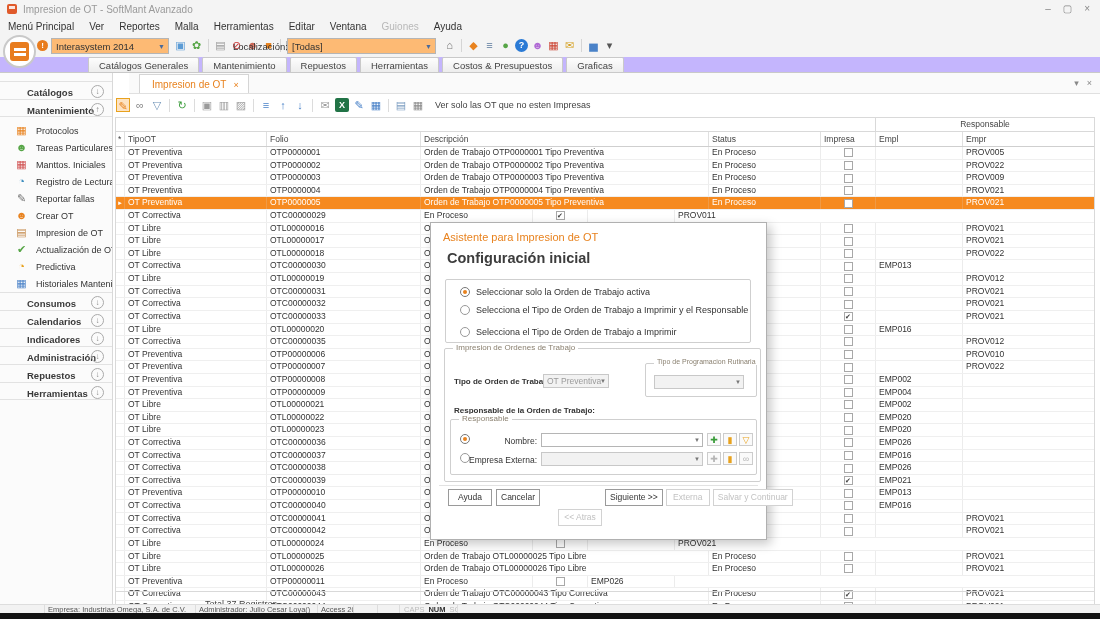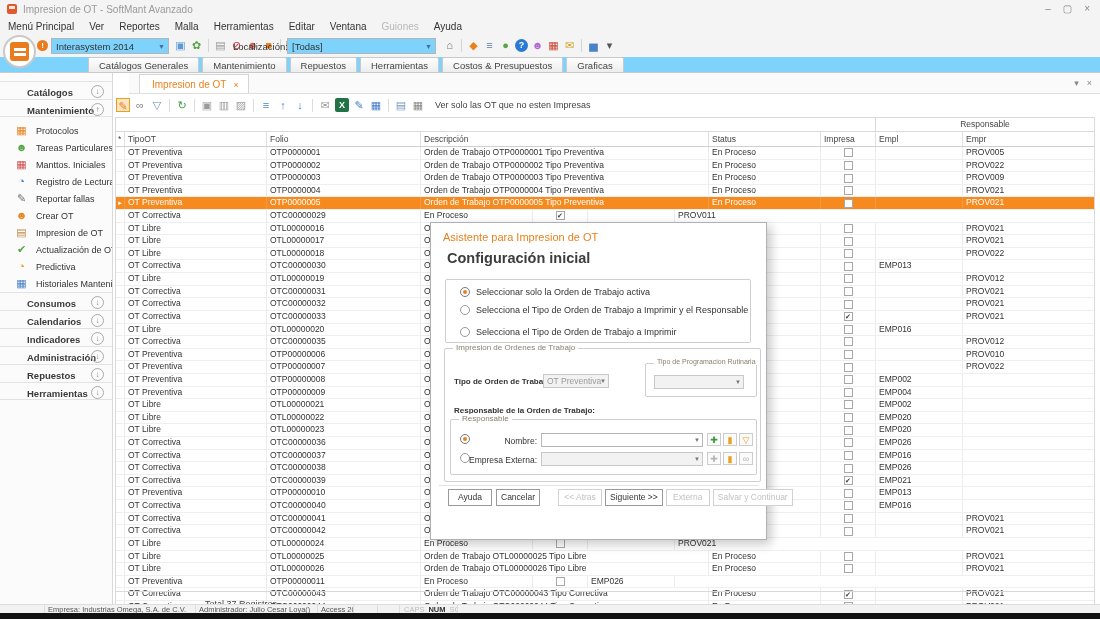--- a/index.html
+++ b/index.html
@@ -17,32 +17,32 @@
            padding-left:8px;align-items:center;font-size:10px;color:#333}
   .mitem.dis{color:#b8b8b8}
   
   .toolbar{position:absolute;left:0;top:34px;right:0;height:23px;background:#f4f4f4}
   .logo{position:absolute;left:3px;top:1px;width:29px;height:29px;border-radius:50%;background:#fff;
         border:2px solid #c9c9c9;z-index:6}
   .logo::after{content:"";position:absolute;inset:5px;background:#e87c1e;border-radius:3px}
   .logo::before{content:"";position:absolute;left:9px;top:11px;width:12px;height:3px;background:#fff;z-index:1;box-shadow:0 5px 0 #fff}
   .alerticon{position:absolute;left:37px;top:6px;width:11px;height:11px;border-radius:50%;background:#e87c1e;
              color:#fff;font-size:8px;font-weight:bold;text-align:center;line-height:11px}
-  .combo{position:absolute;height:16px;background:#7dd3fc;border:1px solid #b5b5b5;box-sizing:border-box;
+  .combo{position:absolute;height:16px;background:#fdba74;border:1px solid #b5b5b5;box-sizing:border-box;
          font-size:9.5px;color:#333;padding:2px 14px 0 4px;white-space:nowrap;overflow:hidden}
   .combo .car{position:absolute;right:3px;top:4px;font-size:7px;color:#4a6a9a}
   .iconrow{position:absolute;display:flex;align-items:center;gap:3px}
   .tic{width:13px;height:13px;font-size:11px;line-height:13px;text-align:center}
   .tic.round{border-radius:50%;font-size:9px;font-weight:bold}
   .tsep{width:1px;height:13px;background:#d5d5d5;margin:0 2px}
   .tcb{width:10px;height:10px;border:1px solid #b8b8b8;background:#ececec;box-sizing:border-box}
   .loclabel{position:absolute;left:233px;top:7px;font-size:9.5px;color:#333}
   
   .tabstrip{position:absolute;left:0;top:57px;right:0;height:16px;border-bottom:1px solid #c9c9c9;
-            padding-left:88px;display:flex;gap:3px;box-sizing:border-box;background:#7dd3fc}
+            padding-left:88px;display:flex;gap:3px;box-sizing:border-box;background:#c4b5fd}
   .mtab{border:1px solid #c9c9c9;border-bottom:none;border-radius:2px 2px 0 0;
         background:linear-gradient(#fdfdfd,#ededed);font-size:9.5px;color:#444;
         padding:2px 10px 0;height:15px;box-sizing:border-box;white-space:nowrap}
   
   .sidebar{position:absolute;left:0;top:73px;width:113px;bottom:15px;background:#fbfbfb;
            border-right:1px solid #d9d9d9;overflow:hidden;padding-top:8px;box-sizing:border-box}
   .sh{position:relative;font-weight:bold;font-size:9.5px;color:#3a3a3a;padding:5px 0 4px 27px;
       border-top:1px solid #e2e2e2;height:18px;box-sizing:border-box;white-space:nowrap}
   .sh.hx{border-bottom:1px solid #e2e2e2;margin-bottom:5px}
   .sh:last-child{border-bottom:1px solid #e2e2e2}
@@ -854,21 +854,21 @@
           <span class="dico" style="color: rgb(181, 181, 181);">∞</span>
         </span>
     </div>
   </div>
 
   <div class="dsep"></div>
   <div class="dbtns">
 
   <span class="dbtn" style="margin-left: 0px;">Ayuda</span>
       <span class="dbtn" style="margin-left: 4px;">Cancelar</span>
-      <span class="dbtn dis" style="margin-left: 18px;">&lt;&lt; Atras</span>
+      <span class="dbtn dis" style="margin-left: 18px; margin-top: 20px;">&lt;&lt; Atras</span>
       <span class="dbtn" style="margin-left: 3px;">Siguiente &gt;&gt;</span>
       <span class="dbtn dis" style="margin-left: 3px;">Externa</span>
       <span class="dbtn dis" style="margin-left: 3px;">Salvar y Continuar</span>
     </div>
 </div>
 
 <div class="statusbar">
   <span class="scell" style="left:44px;width:152px;border-left:1px solid #ddd">Empresa: Industrias Omega, S.A. de C.V.</span>
   <span class="scell" style="left:196px;width:122px">Administrador: Julio Cesar Loya()</span>
   <span class="scell" style="left:318px;width:36px">Access 2000</span>

